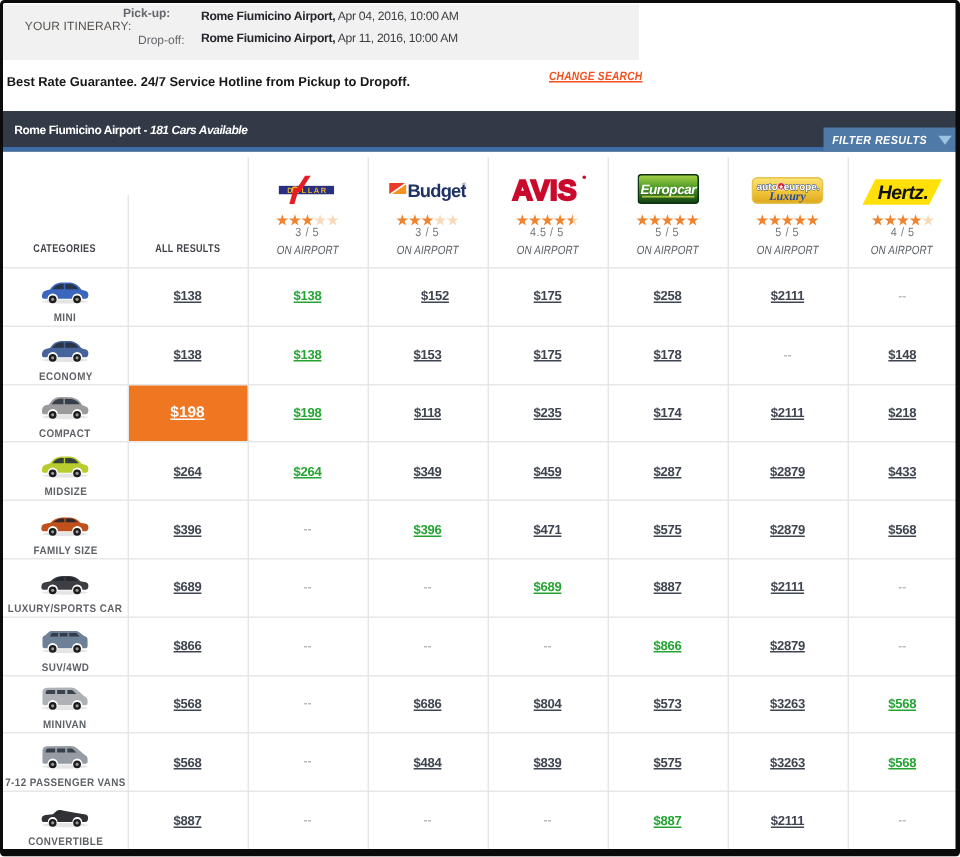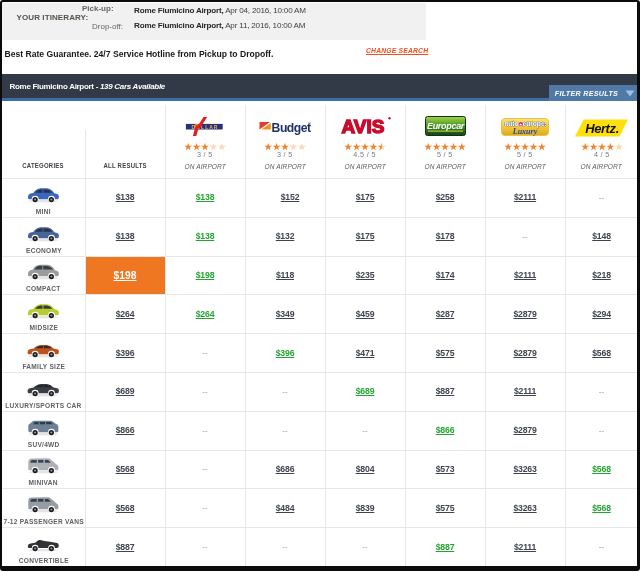--- a/index.html
+++ b/index.html
@@ -10,29 +10,29 @@
 .dash{font-size:8px;color:#90959c}
 .vline{position:absolute;width:1px;background:#e7e7e7}
 .hline{position:absolute;height:1px;background:#e7e7e7}
 .catlab{font-size:7.3px;font-weight:bold;color:#5d6065;letter-spacing:0.3px;text-align:center;white-space:nowrap;transform:scaleX(0.9)}
 .hdrlab{font-size:7.5px;font-weight:bold;color:#3f4247;letter-spacing:0.3px;white-space:nowrap;transform:scaleX(0.8)}
 .onair{font-style:italic;font-size:8px;color:#565c63;letter-spacing:0.1px;white-space:nowrap;transform:scaleX(0.82)}
 .rate{font-size:8px;color:#74797f;letter-spacing:0.4px;transform:scaleX(0.9)}
 </style></head><body>
 
 <div class="abs" style="left:2px;top:3px;width:424px;height:37px;background:#f1f1f1"></div>
-<div class="abs" style="left:16.5px;top:13px;font-size:8px;font-weight:bold;color:#56524d;letter-spacing:0.1px">YOUR ITINERARY:</div>
+<div class="abs" style="left:16.5px;top:13px;font-size:8px;font-weight:normal;color:#56524d;letter-spacing:0.1px">YOUR ITINERARY:</div>
 <div class="abs" style="left:82px;top:4px;width:41px;text-align:left;font-size:8px;font-weight:bold;color:#63666b">Pick-up:</div>
 <div class="abs" style="left:134px;top:6px;font-size:8.1px;letter-spacing:-0.2px;color:#3a3d42;white-space:nowrap"><b style="color:#24262b">Rome Fiumicino Airport,</b> Apr 04, 2016, 10:00 AM</div>
 <div class="abs" style="left:82px;top:21.5px;width:41px;text-align:right;font-size:8px;font-weight:normal;color:#63666b">Drop-off:</div>
 <div class="abs" style="left:134px;top:21px;font-size:8.1px;letter-spacing:-0.2px;color:#3a3d42;white-space:nowrap"><b style="color:#24262b">Rome Fiumicino Airport,</b> Apr 11, 2016, 10:00 AM</div>
 <div class="abs" style="left:4.5px;top:49.3px;font-size:8.6px;font-weight:bold;color:#17181a">Best Rate Guarantee. 24/7 Service Hotline from Pickup to Dropoff.</div>
 <div class="abs" style="left:366px;top:46px;font-size:8px;font-weight:bold;font-style:italic;color:#f3501e;text-decoration:underline;letter-spacing:0.2px;transform:scaleX(0.85);transform-origin:left top">CHANGE SEARCH</div>
 <div class="abs" style="left:2px;top:74px;width:636px;height:27px;background:#313a46;border-bottom:3px solid #3c6ea5"></div>
-<div class="abs" style="left:9.5px;top:81.5px;font-size:8px;font-weight:bold;color:#fff;letter-spacing:-0.3px">Rome Fiumicino Airport - <i>139 Cars Available</i></div>
+<div class="abs" style="left:9.5px;top:81.5px;font-size:8px;font-weight:bold;color:#fff;letter-spacing:-0.3px">Rome Fiumicino Airport - <i>181 Cars Available</i></div>
 <div class="abs" style="left:549px;top:85px;width:89px;height:16px;background:#4f79a6;display:flex;align-items:center;justify-content:center">
     <span style="font-size:7.8px;font-weight:bold;font-style:italic;color:#fff;letter-spacing:0.3px;transform:scaleX(0.92)">FILTER RESULTS</span>
     <svg width="10" height="7" viewBox="0 0 10 7" style="margin-left:4px">
       <polygon points="0.5,0.5 9.5,0.5 5,6.5" fill="#9cc1e2"></polygon>
     </svg>
   </div>
 <div class="vline" style="left:85px;top:130px;height:436px"></div>
 <div class="vline" style="left:165px;top:105px;height:461px"></div>
 <div class="vline" style="left:245px;top:105px;height:461px"></div>
 <div class="vline" style="left:325px;top:105px;height:461px"></div>
@@ -261,21 +261,21 @@
 <div class="cell" style="left:2px;top:245.6px;width:83px;height:9px">
     <span class="catlab">ECONOMY</span>
   </div>
 <div class="cell" style="left:85px;top:216.8px;width:80px;height:38.8px">
     <span class="price">$138</span>
   </div>
 <div class="cell" style="left:165px;top:216.8px;width:80px;height:38.8px">
     <span class="price g">$138</span>
   </div>
 <div class="cell" style="left:245px;top:216.8px;width:80px;height:38.8px">
-    <span class="price">$132</span>
+    <span class="price">$153</span>
   </div>
 <div class="cell" style="left:325px;top:216.8px;width:80px;height:38.8px">
     <span class="price">$175</span>
   </div>
 <div class="cell" style="left:405px;top:216.8px;width:80px;height:38.8px">
     <span class="price">$178</span>
   </div>
 <div class="cell" style="left:485px;top:216.8px;width:80px;height:38.8px">
     <span class="dash">--</span>
   </div>
@@ -345,21 +345,21 @@
 <div class="cell" style="left:325px;top:294.4px;width:80px;height:38.8px">
     <span class="price">$459</span>
   </div>
 <div class="cell" style="left:405px;top:294.4px;width:80px;height:38.8px">
     <span class="price">$287</span>
   </div>
 <div class="cell" style="left:485px;top:294.4px;width:80px;height:38.8px">
     <span class="price">$2879</span>
   </div>
 <div class="cell" style="left:565px;top:294.4px;width:73px;height:38.8px">
-    <span class="price">$294</span>
+    <span class="price">$433</span>
   </div>
 <div class="cell" style="left:2px;top:337.2px;width:83px;height:23.8px">
     <svg width="34.5" height="18.2" viewBox="0 0 36 19" style="display:block">
       <ellipse cx="18" cy="16.8" rx="16" ry="1.4" fill="#000" opacity="0.10"></ellipse>
       <path d="M1.6,13 Q1.6,10 4.4,9.6 L8,8.8 Q11.2,5.4 16,5.2 L21.6,5.2 Q25.8,5.4 28.8,8.8 L32.6,9.6 Q34.4,10 34.4,12.4 L34,14 Q33.6,14.8 32.6,14.8 L30.2,14.8 A3.4,3.4 0 0 0 23,14.8 L13.2,14.8 A3.4,3.4 0 0 0 5.9,14.8 L2.8,14.8 Q1.6,14.6 1.6,13 Z" fill="#c0511c"></path>
       <path d="M10,8.6 Q12.4,6.2 16,6 L17.6,6 L17.6,8.6 Z" fill="#20262e" opacity="0.9"></path>
       <path d="M18.6,6 L21.6,6 Q24.8,6.2 26.8,8.6 L18.6,8.6 Z" fill="#20262e" opacity="0.9"></path>
       <circle cx="9.5" cy="15.2" r="2.7" fill="#1c1c1c"></circle>
       <circle cx="26.5" cy="15.2" r="2.7" fill="#1c1c1c"></circle>
       <circle cx="9.5" cy="15.2" r="1.1" fill="#9a9a9a"></circle>

